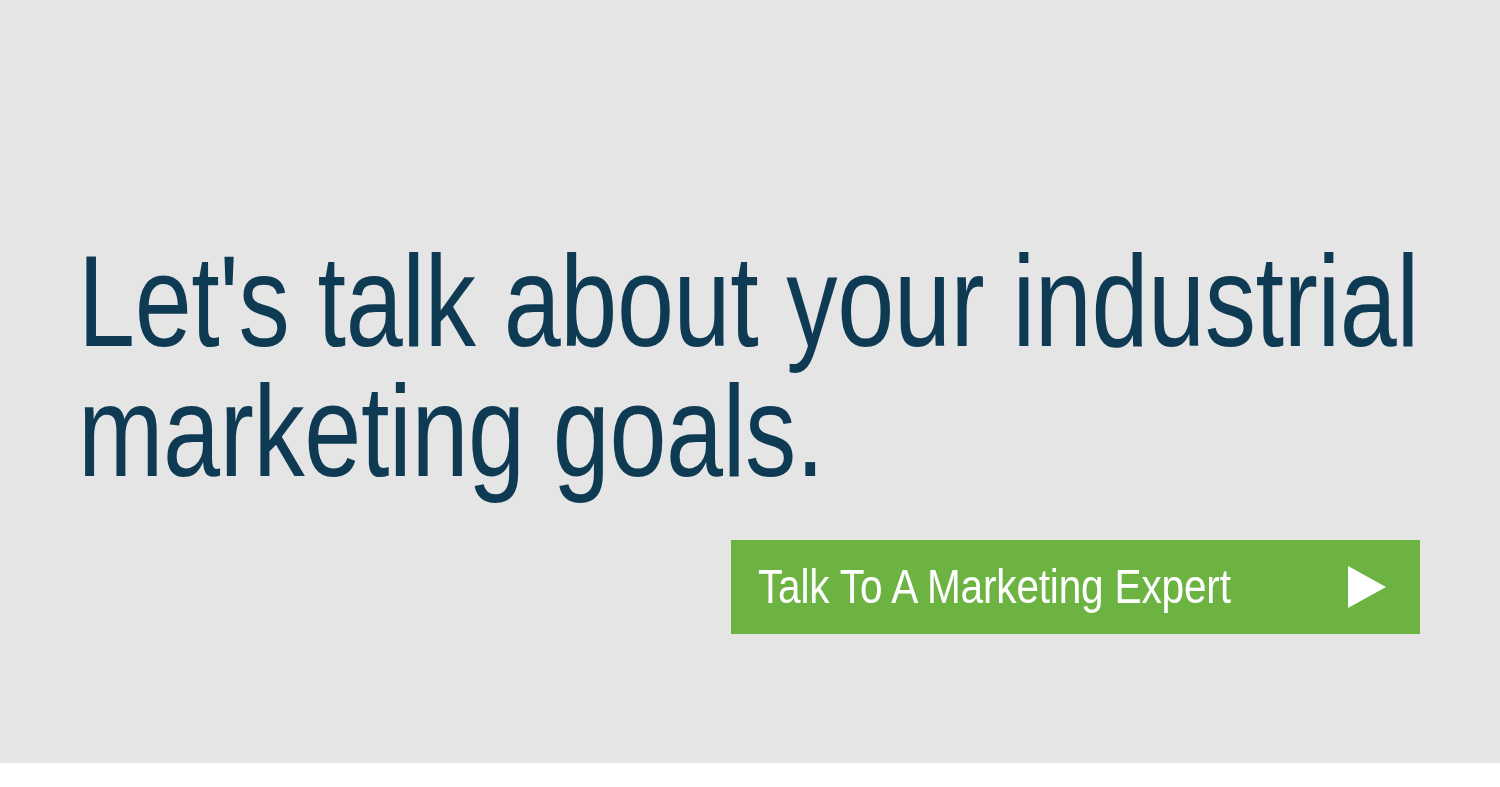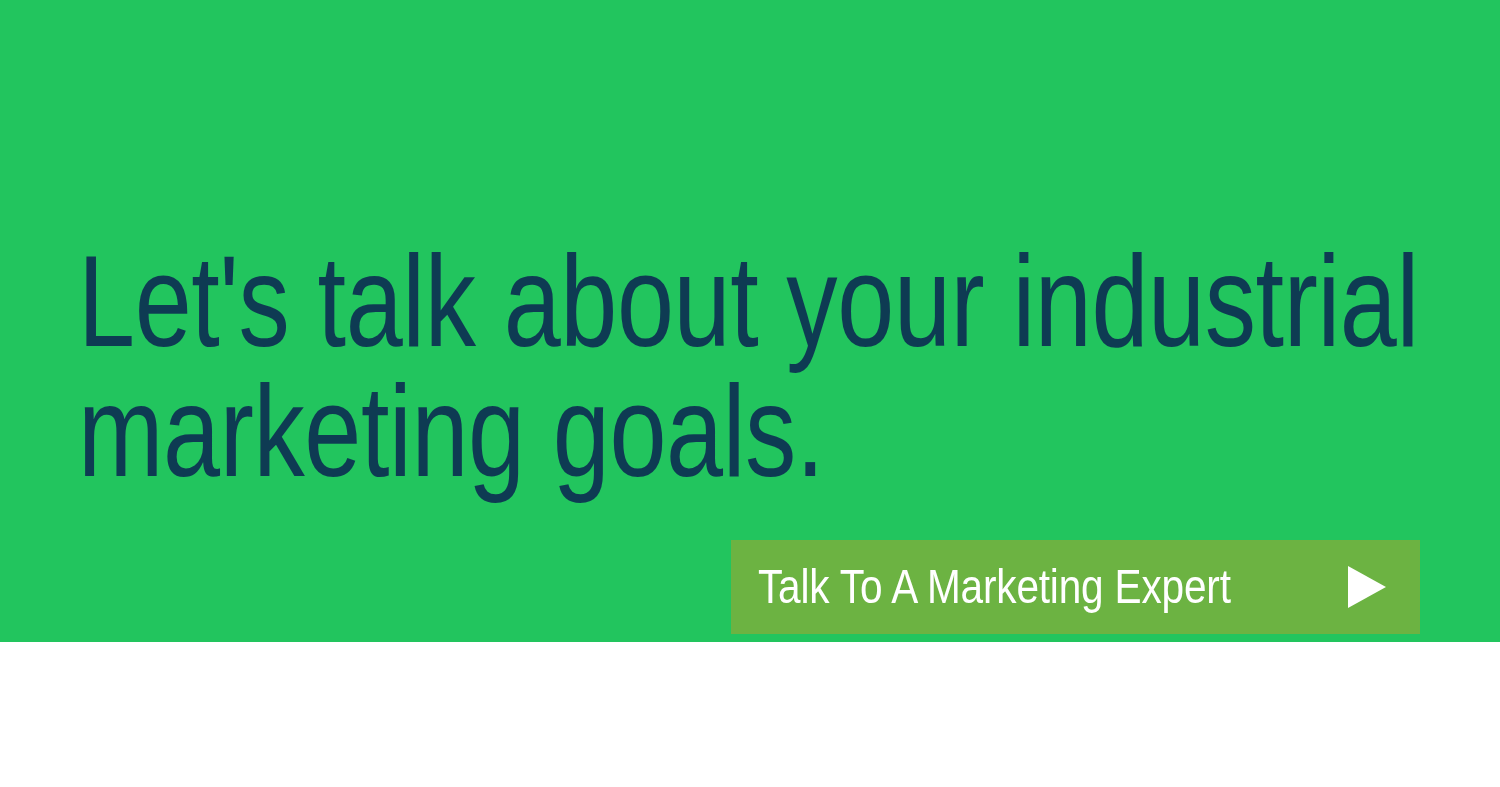--- a/index.html
+++ b/index.html
@@ -11,22 +11,22 @@
     width: 1500px;
     height: 787px;
     background: #ffffff;
     font-family: "Liberation Sans", sans-serif;
     overflow: hidden;
   }
 
   #banner {
     position: relative;
     width: 1500px;
-    height: 642px;
-    background: #22c55e;
+    height: 763px;
+    background: #e5e5e5;
     box-sizing: border-box;
     padding-left: 30px;
   }
 
   
   #headline {
     position: absolute;
     left: 78px;
     top: 150px;
     width: 1360px;

